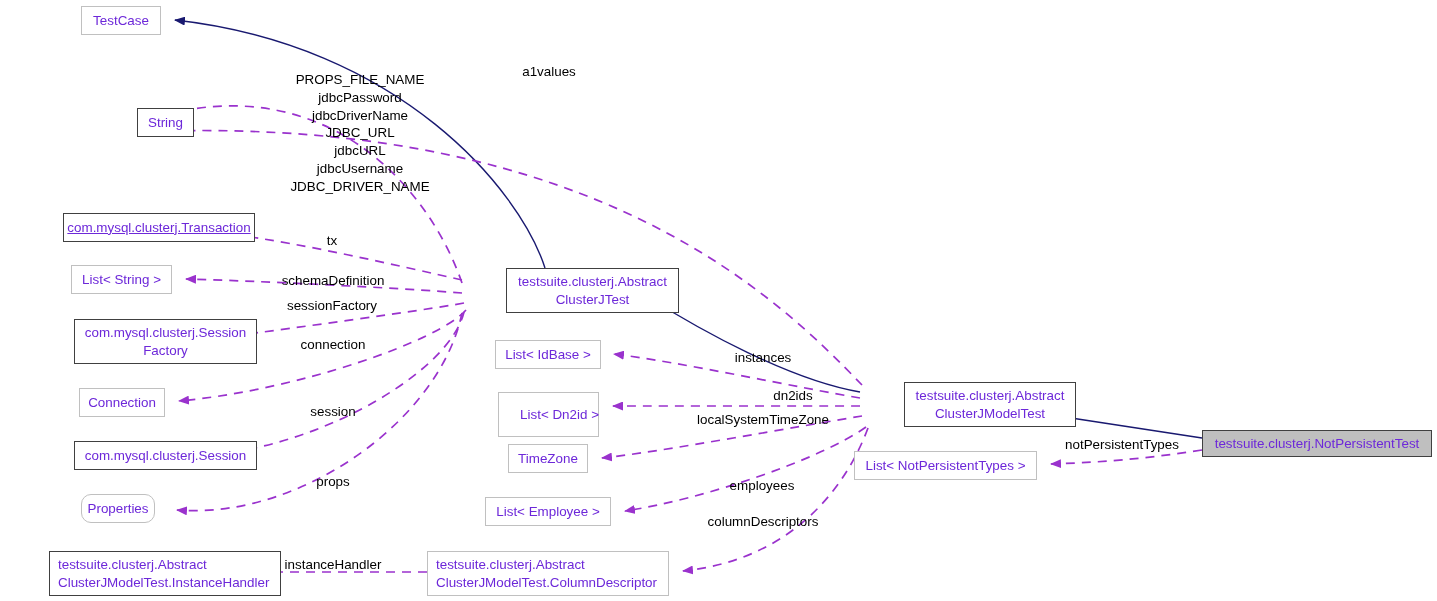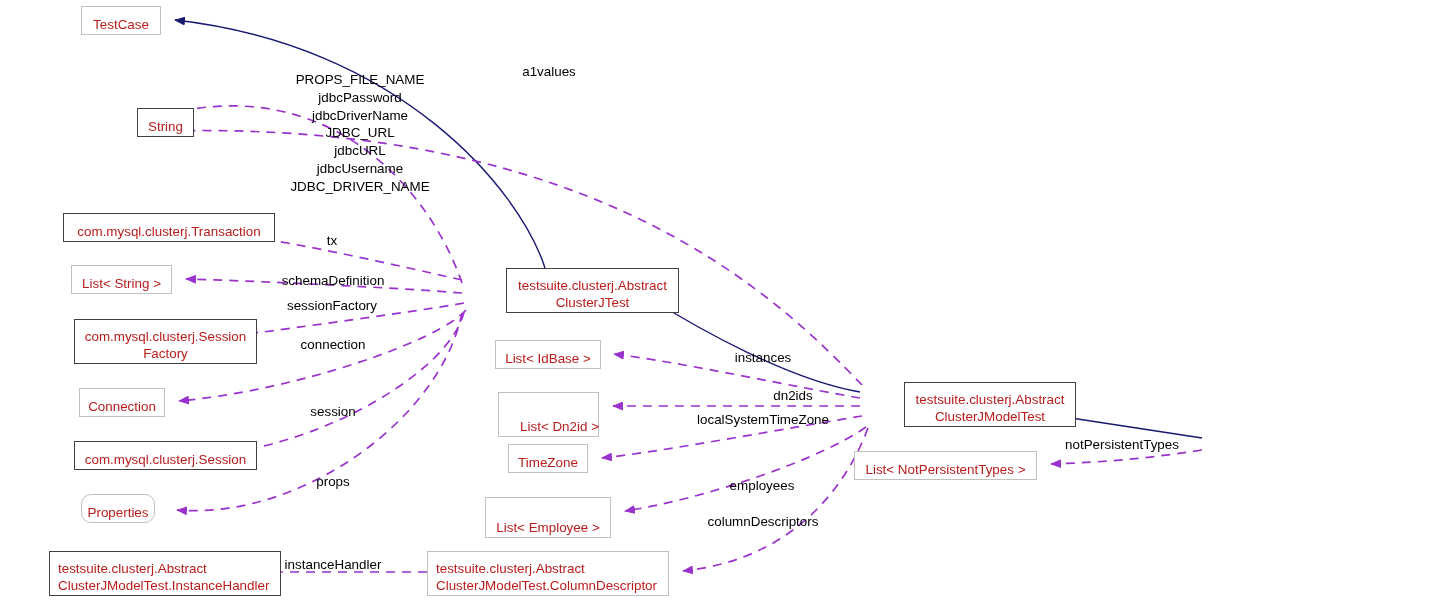--- a/index.html
+++ b/index.html
@@ -19,25 +19,25 @@
     position: absolute;
     left: 0;
     top: 0;
     width: 1437px;
     height: 601px;
   }
   .node {
     position: absolute;
     box-sizing: border-box;
     display: flex;
-    align-items: flex-end;
+    align-items: center;
     justify-content: center;
     text-align: center;
     font-size: 13.4px;
-    color: #b91c1c;
+    color: #6d28d9;
     line-height: 1.32;
     background: #ffffff;
     border: 1px solid #c0c0c0;
     white-space: pre;
     z-index: 5;
   }
   .node.dark {
     border: 1.6px solid #404040;
     margin-left: 44px;
   }
@@ -102,21 +102,21 @@
   </svg>
 
   <div class="node light" style="left:81px; top:6px; width:80px; height:29px;">
     <span>TestCase</span>
   </div>
 
   <div class="node dark" style="left:93px; top:108px; width:57px; height:29px;">
     <span>String</span>
   </div>
 
-  <div class="node dark" style="left:19px; top:213px; width:212px; height:29px;">
+  <div class="node dark" style="left:19px; top:213px; width:192px; height:29px;text-decoration:underline;">
     <span>com.mysql.clusterj.Transaction</span>
   </div>
 
   <div class="node light" style="left:71px; top:265px; width:101px; height:29px;">
     <span>List&lt; String &gt;</span>
   </div>
 
   <div class="node dark" style="left:30px; top:319px; width:183px; height:45px;">
     <span>com.mysql.clusterj.Session
 Factory</span>
@@ -149,38 +149,41 @@
   </div>
 
   <div class="node light" style="left:498px; top:392px; width:101px; height:45px;padding-left:22px;">
     <span>List&lt; Dn2id &gt;</span>
   </div>
 
   <div class="node light" style="left:508px; top:444px; width:80px; height:29px;">
     <span>TimeZone</span>
   </div>
 
-  <div class="node light" style="left:485px; top:497px; width:126px; height:41px;">
+  <div class="node light" style="left:485px; top:497px; width:126px; height:29px;">
     <span>List&lt; Employee &gt;</span>
   </div>
 
   <div class="node light leftalign" style="left:427px; top:551px; width:242px; height:45px;">
     <span>testsuite.clusterj.Abstract
 ClusterJModelTest.ColumnDescriptor</span>
   </div>
 
   <div class="node dark" style="left:860px; top:382px; width:172px; height:45px;">
     <span>testsuite.clusterj.Abstract
 ClusterJModelTest</span>
   </div>
 
   <div class="node light" style="left:854px; top:451px; width:183px; height:29px;">
     <span>List&lt; NotPersistentTypes &gt;</span>
   </div>
 
+  <div class="node highlight" style="left:1202px; top:430px; width:230px; height:27px;">
+    <span>testsuite.clusterj.NotPersistentTest</span>
+  </div>
 
   <div class="edge-label" style="left:332px; top:71px;margin-left:28px;">PROPS_FILE_NAME
 jdbcPassword
 jdbcDriverName
 JDBC_URL
 jdbcURL
 jdbcUsername
 JDBC_DRIVER_NAME</div>
   <div class="edge-label" style="left:549px; top:63px;">a1values</div>
   <div class="edge-label" style="left:332px; top:232px;">tx</div>

